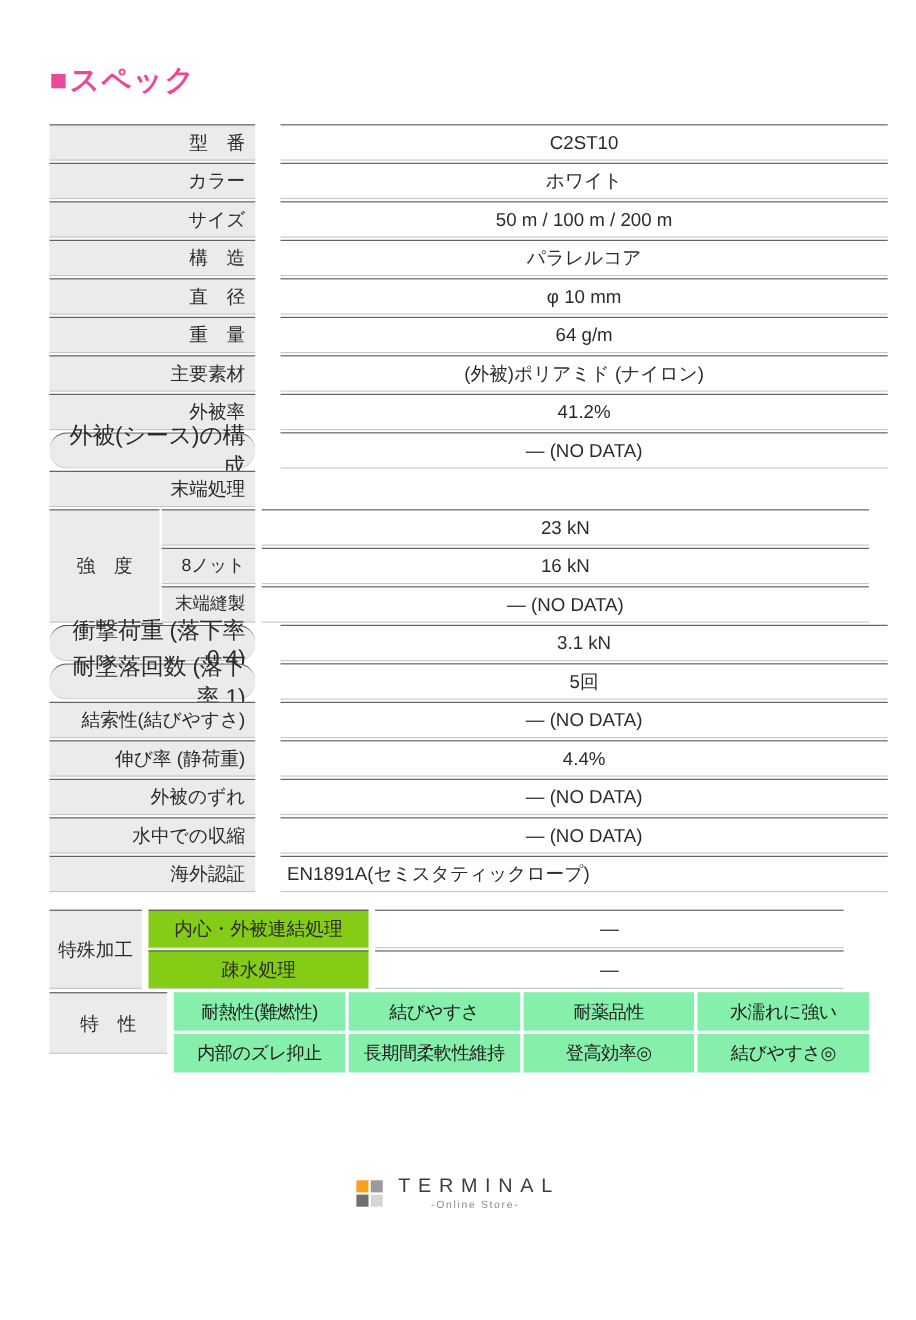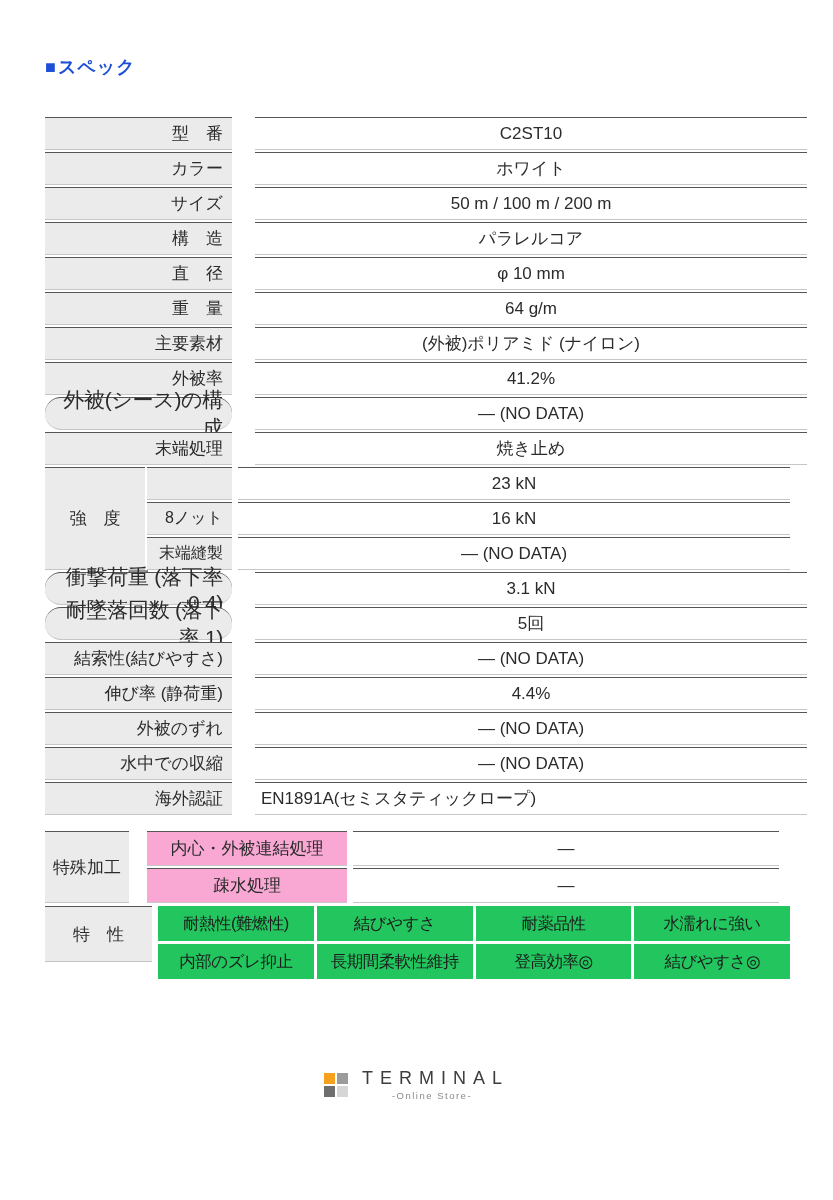--- a/index.html
+++ b/index.html
@@ -7,21 +7,21 @@
   body {
     font-family: "Liberation Sans", "DejaVu Sans", sans-serif;
     color: #2b2b2b;
     position: relative;
     height: 1200px;
     overflow: hidden;
   }
   .page { padding: 55px 43px 0 45px; }
 
   
-  .title { font-size: 18px; font-weight: bold; color: #1d4ed8; letter-spacing: 1px; margin-bottom: 38px; }
+  .title { font-size: 27px; font-weight: bold; color: #ec4899; letter-spacing: 1px; margin-bottom: 22px; }
   .title .sq { margin-right: 1px; }
 
   
   .cell {
     border-top: 1.5px solid #555555;
     border-bottom: 1px solid #c6c6c6;
     display: flex;
     align-items: center;
     font-size: 17px;
     color: #2b2b2b;
@@ -59,44 +59,44 @@
   .strength-subs .cell:last-child, .strength-vals .cell:last-child { margin-bottom: 0; }
   .strength-subs .label { font-size: 16px; }
 
   
   .notes { margin-top: 8px; width: 760px; }
   .notes p { font-size: 16px; line-height: 21px; color: #1a1a1a; letter-spacing: -0.2px; }
 
   
   .special { display: flex; margin-top: 16px; }
   .special-main {
-    width: 84px; height: 72px; margin-right: 18px;
+    width: 84px; height: 72px; margin-right: 6px;
     justify-content: center; text-align: center; padding: 0;
   }
   .special-subs { width: 200px; margin-right: 6px; display: flex; flex-direction: column; }
   .special-vals { width: 426px; display: flex; flex-direction: column; }
   .special-subs .cell, .special-vals .cell { height: 35px; margin-bottom: 2px; }
   .special-subs .cell:last-child, .special-vals .cell:last-child { margin-bottom: 0; }
-  .special-subs .label { background: #f9a8d4; justify-content: center; text-align: center; padding: 0; }
+  .special-subs .label { background: #84cc16; justify-content: center; text-align: center; padding: 0; }
 
   
   .features { display: flex; margin-top: 3px; }
   .features-main {
     width: 107px; height: 56px; margin-right: 6px;
     justify-content: center; text-align: center; padding: 0;
   }
   .badges {
     width: 632px;
     display: grid;
     grid-template-columns: repeat(4, 1fr);
     gap: 3px;
   }
   .badge {
     height: 35px;
-    background: #22c55e;
+    background: #86efac;
     color: #1c1c1c;
     font-size: 16.5px;
     display: flex; align-items: center; justify-content: center;
     text-align: center;
     letter-spacing: -0.5px;
     white-space: nowrap;
     overflow: hidden;
   }
 
   
@@ -164,21 +164,20 @@
     <div class="spec-row">
       <div class="cell label">外被率</div>
       <div class="cell value">41.2%</div>
     </div>
     <div class="spec-row">
       <div class="cell label small">外被(シース)の構成</div>
       <div class="cell value">— (NO DATA)</div>
     </div>
     <div class="spec-row">
       <div class="cell label">末端処理</div>
-      <div class="cell value">焼き止め</div>
     </div>
 
     <div class="strength">
       <div class="cell label strength-main">強　度</div>
       <div class="strength-subs">
         <div class="cell label"></div>
         <div class="cell label">8ノット</div>
         <div class="cell label">末端縫製</div>
       </div>
       <div class="strength-vals">

